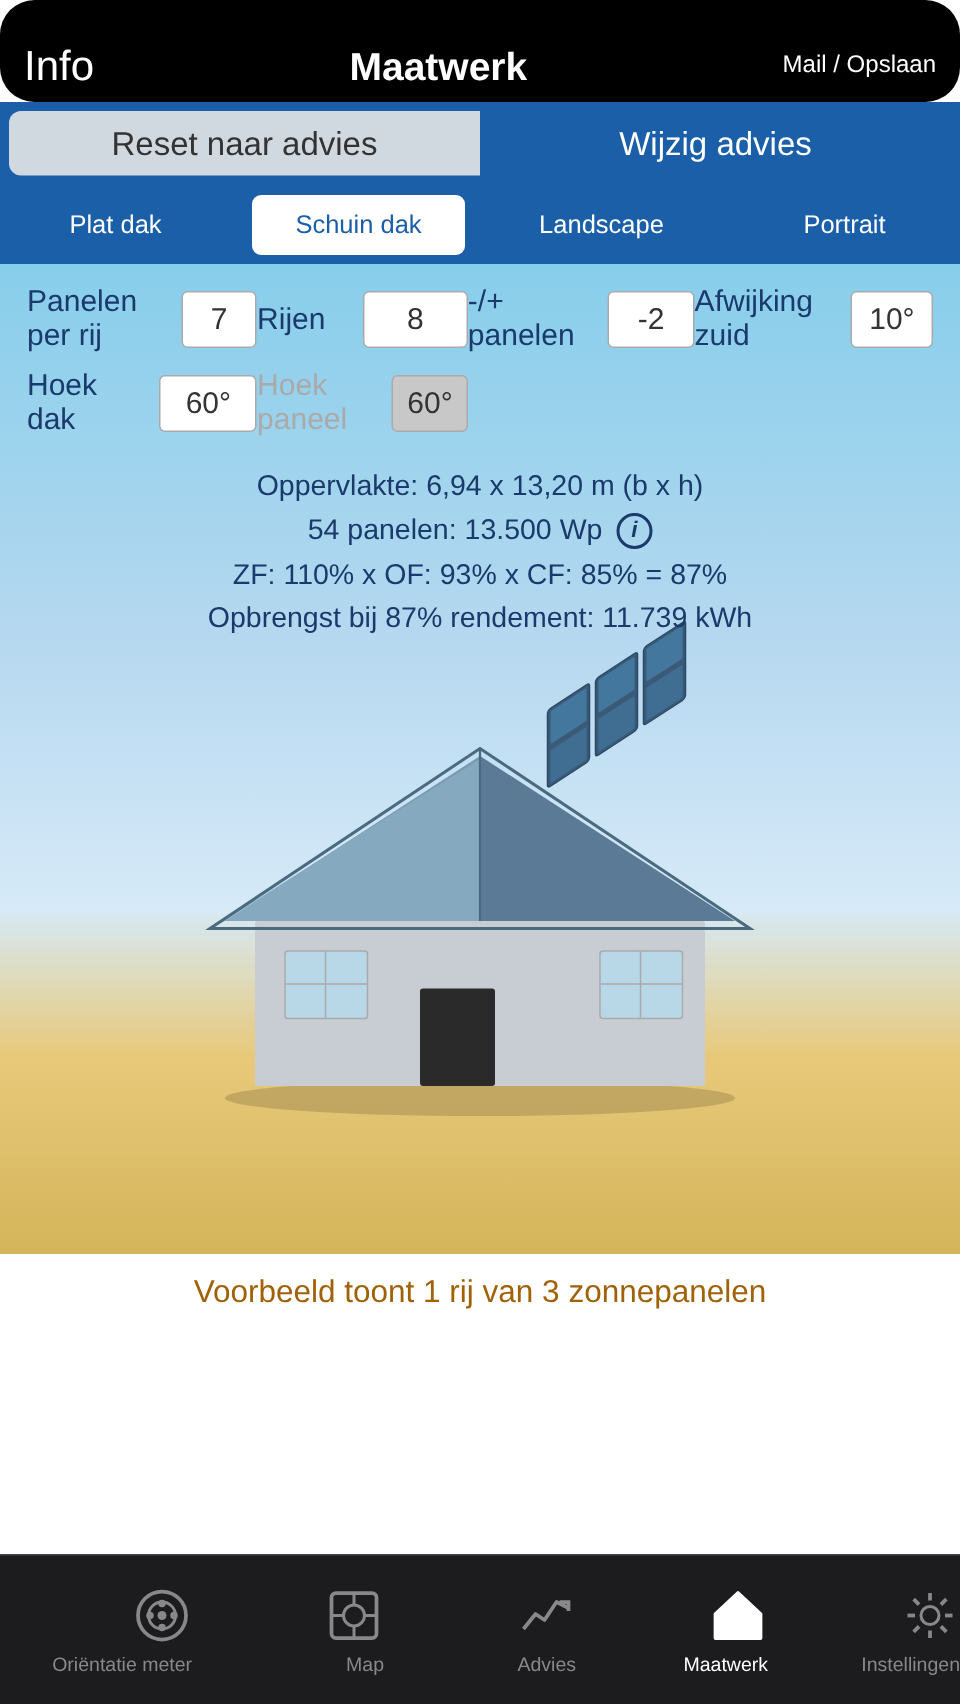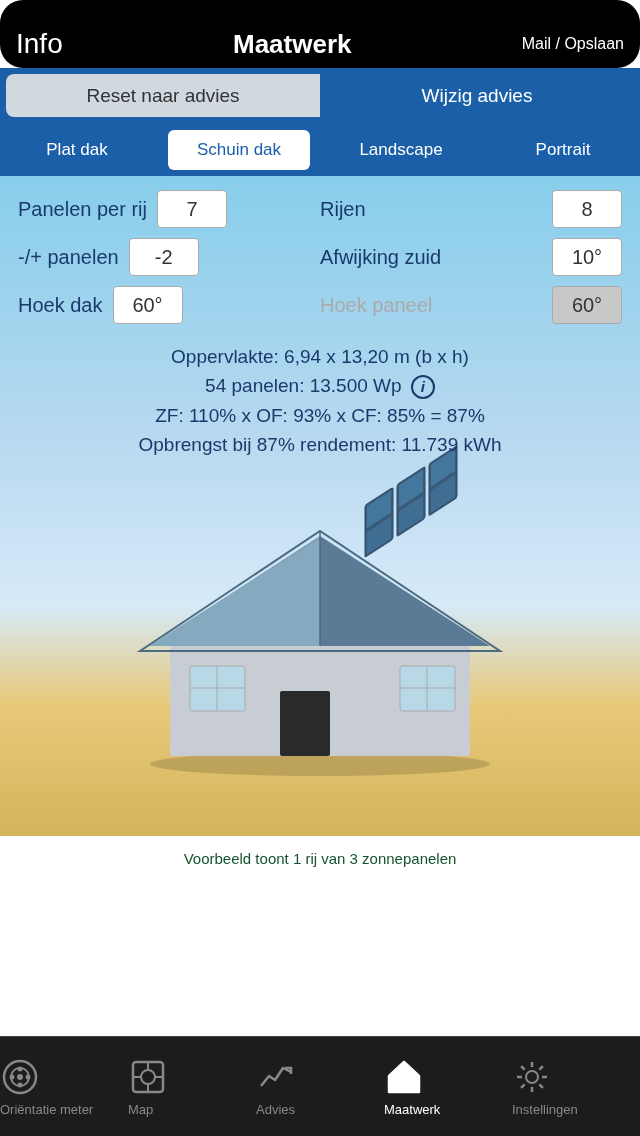--- a/index.html
+++ b/index.html
@@ -44,21 +44,21 @@
       height: 56px;
       background: #1a5fa8;
       border-bottom: 1px solid #1a5fa8;
     }
     #bar1 .btn {
       flex: 1;
       display: flex;
       align-items: center;
       justify-content: center;
       color: #fff;
-      font-size: 19px;
+      font-size: 22px;
       border: none;
       background: transparent;
       cursor: pointer;
     }
     #bar1 .btn-left {
       background: #d0d8e0;
       color: #333;
       border-radius: 8px 0 0 8px;
       margin: 6px 0 6px 6px;
       flex: 1.1;
@@ -108,21 +108,21 @@
       top: 0; left: 0; right: 0; bottom: 0;
       background: linear-gradient(180deg, #87ceeb 0%, #b8d9f0 40%, #d6eaf8 65%, #e8c97a 80%, #d4b55a 100%);
     }
 
     
     #input-grid {
       position: relative;
       z-index: 2;
       padding: 14px 18px 8px 18px;
       display: grid;
-      grid-template-columns: 1fr 1fr;
+      grid-template-columns: 1fr 1fr 1fr 1fr;
       gap: 10px 0;
     }
     .input-row {
       display: flex;
       align-items: center;
       justify-content: flex-start;
       gap: 10px;
     }
     .input-row.right-align {
       justify-content: space-between;
@@ -194,38 +194,38 @@
       height: 280px;
     }
 
     
     #example-text {
       background: #fff;
       padding: 14px 10px;
       text-align: center;
     }
     #example-text span {
-      color: #14532d;
-      font-size: 15px;
+      color: #a16207;
+      font-size: 21px;
     }
 
     
     #bottom-nav {
       position: absolute;
       bottom: 0; left: 0; right: 0;
       height: 100px;
       background: #1c1c1e;
       border-top: 1px solid #444;
       display: flex;
     }
     .nav-item {
       flex: 1;
       display: flex;
       flex-direction: column;
-      align-items: flex-start;
+      align-items: flex-end;
       justify-content: center;
       gap: 5px;
       cursor: pointer;
     }
     .nav-item .nav-icon {
       width: 40px;
       height: 40px;
       display: flex;
       align-items: center;
       justify-content: center;

